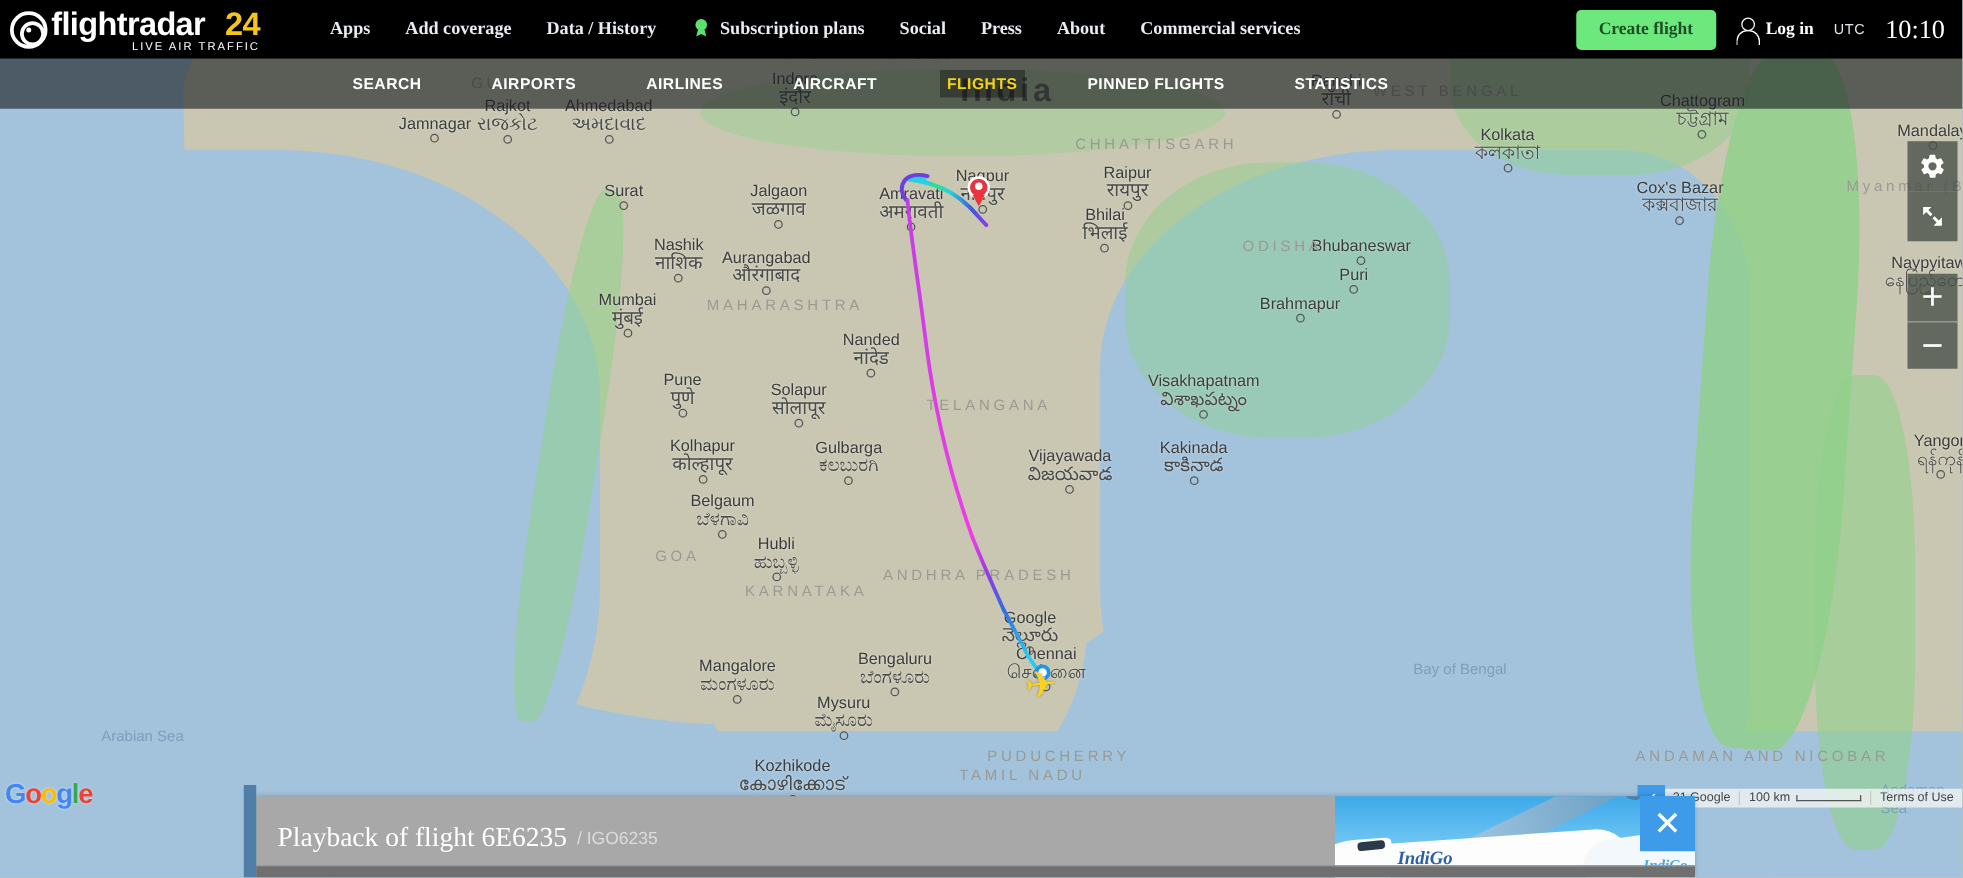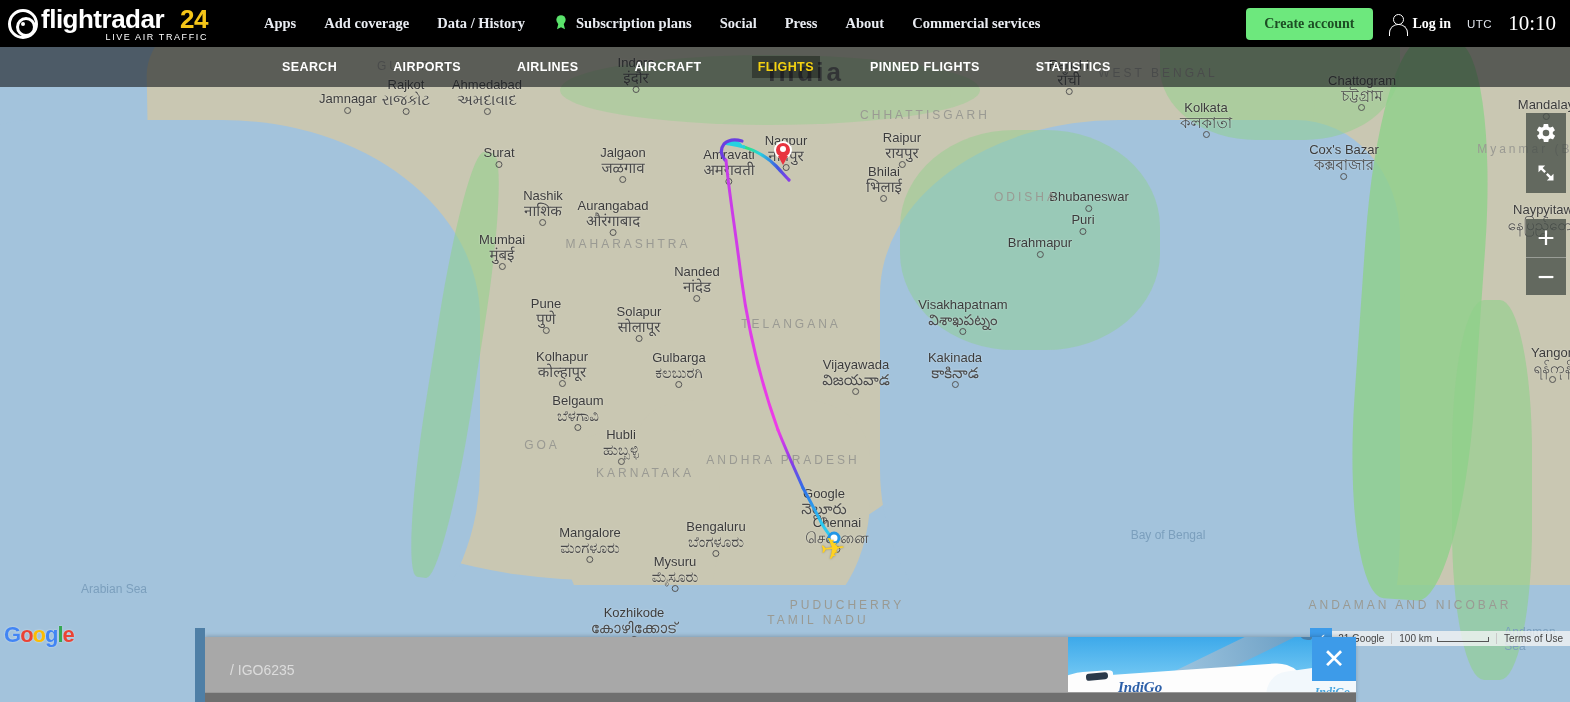--- a/index.html
+++ b/index.html
@@ -576,21 +576,21 @@
         <span>Press</span>
       </div>
       <div class="navlink">
         <span>About</span>
       </div>
       <div class="navlink">
         <span>Commercial services</span>
       </div>
     </div>
   <div id="topbar-right">
-    <button id="create-account">Create account</button>
+    <button id="create-account">Create flight</button>
     <div id="login-wrap">
       <div id="user-icon"></div>
       <span id="login-label">Log in</span>
     </div>
     <span id="utc-label">UTC</span>
     <span id="clock">10:10</span>
   </div>
 </div>
 
 <div id="subbar">
@@ -599,20 +599,21 @@
     <div class="subnav-item"><span>AIRLINES</span></div>
     <div class="subnav-item"><span>AIRCRAFT</span></div>
     <div class="subnav-item active"><span>FLIGHTS</span></div>
     <div class="subnav-item"><span>PINNED FLIGHTS</span></div>
     <div class="subnav-item"><span>STATISTICS</span></div>
   </div>
 
 <div id="playback-panel">
   <div id="panel-left-edge"></div>
   <div id="playback-left">
+    <span id="playback-title">Playback of flight 6E6235</span>
     <span id="playback-callsign">/ IGO6235</span>
   </div>
   <div id="playback-photo">
     <div id="ac-wing"></div>
     <div id="ac-winglet"></div>
     <div id="ac-fuselage"></div>
     <div id="ac-nose"></div>
     <div id="ac-win"></div>
     <div id="ac-text">IndiGo</div>
     <div id="ac-tail2"></div>

